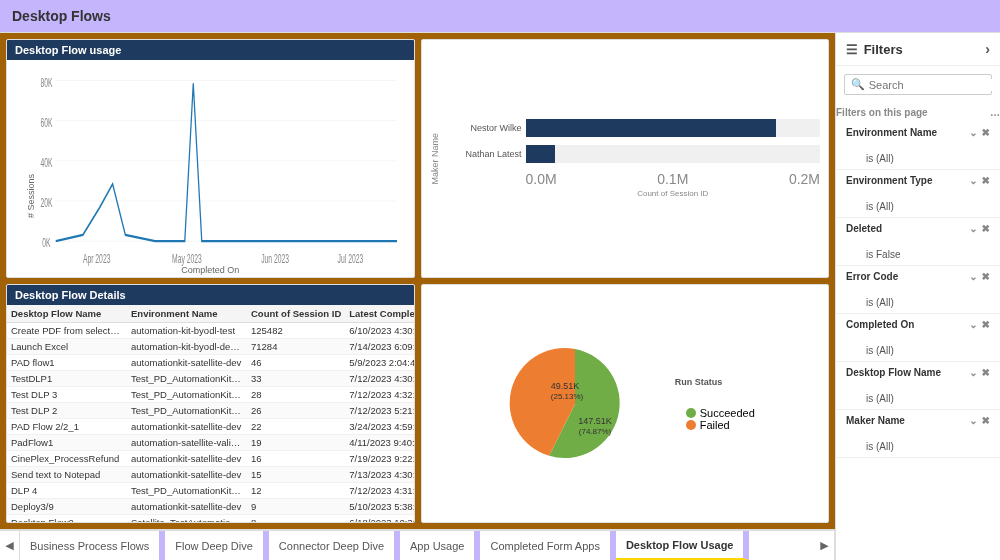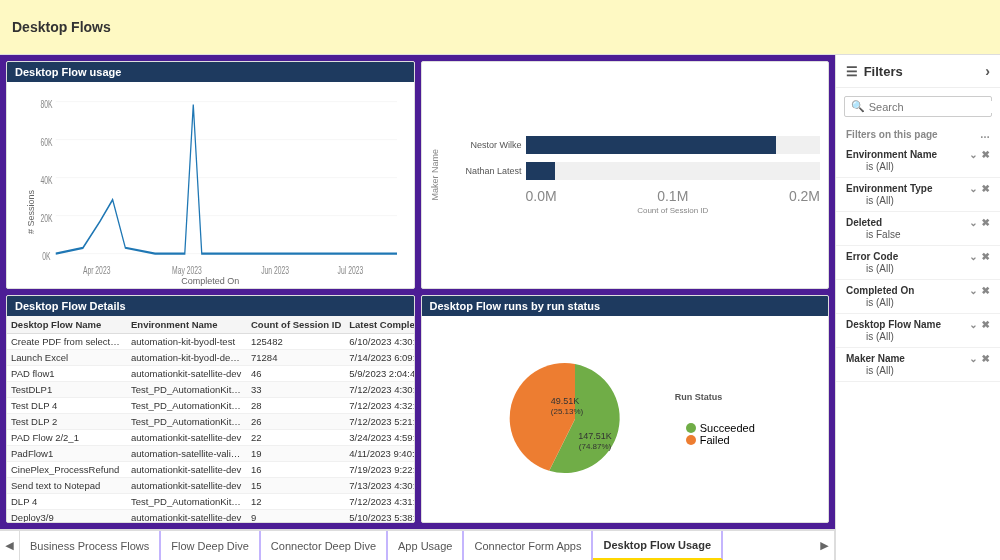--- a/index.html
+++ b/index.html
@@ -1,25 +1,25 @@
 <!DOCTYPE html>
 <html><head>
   <meta charset="utf-8">
   <style>
     * { box-sizing: border-box; margin: 0; padding: 0; }
     body { font-family: 'Segoe UI', Arial, sans-serif; font-size: 11px; background: #f0f0f0; width: 1000px; height: 560px; overflow: hidden; display: flex; flex-direction: column; }
 
     
-    .top-bar { background: #fef9c3; padding: 19px 12px; border-bottom: 1px solid #ddd; font-size: 14px; font-weight: 600; color: #333; flex-shrink: 0; }
+    .top-bar { background: #c4b5fd; padding: 8px 12px; border-bottom: 1px solid #ddd; font-size: 14px; font-weight: 600; color: #333; flex-shrink: 0; }
 
     
     .main-layout { display: flex; flex: 1; overflow: hidden; }
 
     
-    .content-area { flex: 1; overflow: hidden; display: flex; flex-direction: column; background: #4c1d95; }
+    .content-area { flex: 1; overflow: hidden; display: flex; flex-direction: column; background: #a16207; }
 
     
     .dashboard { flex: 1; display: grid; grid-template-columns: 1fr 1fr; grid-template-rows: 1fr 1fr; gap: 6px; padding: 6px; overflow: hidden; }
 
     .card { background: #fff; border: 1px solid #ddd; border-radius: 2px; display: flex; flex-direction: column; overflow: hidden; }
     .card-title { background: #1e3a5f; color: #fff; padding: 4px 8px; font-size: 11px; font-weight: 600; flex-shrink: 0; }
 
     
     .chart-area { flex: 1; padding: 8px; position: relative; }
     .y-axis-label { position: absolute; left: 2px; top: 50%; transform: rotate(-90deg) translateX(-50%); font-size: 9px; color: #666; white-space: nowrap; }
@@ -34,31 +34,31 @@
     tbody tr:nth-child(even) { background: #fafafa; }
     tbody td { padding: 2px 4px; color: #333; border-bottom: 1px solid #f0f0f0; white-space: nowrap; overflow: hidden; text-overflow: ellipsis; max-width: 120px; }
 
     
     .filters-panel { width: 165px; background: #fff; border-left: 1px solid #ddd; display: flex; flex-direction: column; flex-shrink: 0; overflow-y: auto; }
     .filters-header { display: flex; align-items: center; padding: 8px 10px; font-size: 13px; font-weight: 600; color: #333; border-bottom: 1px solid #eee; flex-shrink: 0; }
     .filters-header-icon { margin-right: 6px; color: #555; }
     .filters-close { margin-left: auto; cursor: pointer; color: #555; font-size: 14px; }
     .search-box { margin: 8px; border: 1px solid #ccc; border-radius: 2px; display: flex; align-items: center; padding: 3px 6px; }
     .search-box input { border: none; outline: none; font-size: 11px; flex: 1; color: #555; }
-    .filters-on-page { padding: 4px 10px; font-size: 11px; font-weight: 600; color: #444; display: flex; align-items: center; justify-content: space-between; }
+    .filters-on-page { padding: 4px 0; font-size: 11px; font-weight: 600; color: #444; display: flex; align-items: center; justify-content: space-between; }
     .filters-on-page span { font-size: 10px; color: #888; }
     .filter-item { padding: 5px 10px; border-bottom: 1px solid #f0f0f0; }
     .filter-label { font-size: 10px; font-weight: 600; color: #333; display: flex; align-items: center; justify-content: space-between; }
-    .filter-value { font-size: 10px; color: #555; margin-top: 1px; padding-left: 20px; }
+    .filter-value { font-size: 10px; color: #555; margin-top: 15px; padding-left: 20px; }
     .filter-icons { display: flex; gap: 4px; color: #888; font-size: 10px; }
 
     
     .tabs-bar { background: #fff; border-top: 2px solid #ddd; display: flex; align-items: stretch; height: 31px; flex-shrink: 0; overflow: hidden; }
     .tab-prev, .tab-next { width: 20px; display: flex; align-items: center; justify-content: center; color: #666; cursor: pointer; flex-shrink: 0; background: #fff; border-right: 1px solid #ddd; }
-    .tab { padding: 0 10px; display: flex; align-items: center; font-size: 11px; color: #555; cursor: pointer; border-right: 2px solid #c4b5fd; white-space: nowrap; flex-shrink: 0; }
+    .tab { padding: 0 10px; display: flex; align-items: center; font-size: 11px; color: #555; cursor: pointer; border-right: 6px solid #c4b5fd; white-space: nowrap; flex-shrink: 0; }
     .tab.active { color: #333; font-weight: 600; border-bottom: 2px solid #ffd700; background: #fff; }
 
     
     svg { overflow: visible; }
     .line-chart { width: 100%; height: 100%; }
 
     
     .maker-chart { flex: 1; padding: 8px; display: flex; flex-direction: column; justify-content: center; }
     .maker-row { display: flex; align-items: center; margin-bottom: 8px; gap: 4px; }
     .maker-name { width: 80px; text-align: right; font-size: 9px; color: #555; flex-shrink: 0; overflow: hidden; text-overflow: ellipsis; white-space: nowrap; }
@@ -172,21 +172,21 @@
                   <td>46</td>
                   <td>5/9/2023 2:04:44 PM</td>
                 </tr>
                 <tr>
                   <td>TestDLP1</td>
                   <td>Test_PD_AutomationKit_Satellite</td>
                   <td>33</td>
                   <td>7/12/2023 4:30:45 AM</td>
                 </tr>
                 <tr>
-                  <td>Test DLP 4</td>
+                  <td>Test DLP 3</td>
                   <td>Test_PD_AutomationKit_Satellite</td>
                   <td>28</td>
                   <td>7/12/2023 4:32:05 AM</td>
                 </tr>
                 <tr>
                   <td>Test DLP 2</td>
                   <td>Test_PD_AutomationKit_Satellite</td>
                   <td>26</td>
                   <td>7/12/2023 5:21:34 AM</td>
                 </tr>
@@ -231,21 +231,20 @@
                   <td>Satellite_TestAutomationKIT</td>
                   <td>8</td>
                   <td>6/18/2023 10:30:24 AM</td>
                 </tr>
               </tbody>
           </table>
         </div>
       </div>
 
       <div class="card">
-        <div class="card-title">Desktop Flow runs by run status</div>
         <div class="pie-chart-area">
           <svg width="160" height="140" viewBox="0 0 160 140">
 
             <path d="M80,70 L80,15 A55,55 0 1,1 54.2,121.8 Z" fill="#70ad47"></path>
 
             <path d="M80,70 L54.2,121.8 A55,55 0 0,1 80,15 Z" fill="#ed7d31"></path>
 
             <text x="70" y="55" font-size="9" fill="#333" text-anchor="middle">49.51K</text>
             <text x="72" y="65" font-size="8" fill="#333" text-anchor="middle">(25.13%)</text>
             <text x="100" y="90" font-size="9" fill="#333" text-anchor="middle">147.51K</text>
@@ -267,21 +266,21 @@
 
     </div>
 
     <div class="tabs-bar">
       <div class="tab-prev">◀</div>
       <div id="tabs-container" style="display:flex;overflow:hidden;flex:1;">
           <div class="tab">Business Process Flows</div>
           <div class="tab">Flow Deep Dive</div>
           <div class="tab">Connector Deep Dive</div>
           <div class="tab">App Usage</div>
-          <div class="tab">Connector Form Apps</div>
+          <div class="tab">Completed Form Apps</div>
           <div class="tab active">Desktop Flow Usage</div>
         </div>
       <div class="tab-next">▶</div>
     </div>
   </div>
 
   <div class="filters-panel">
     <div class="filters-header">
       <span class="filters-header-icon">☰</span>
       <span>Filters</span>

